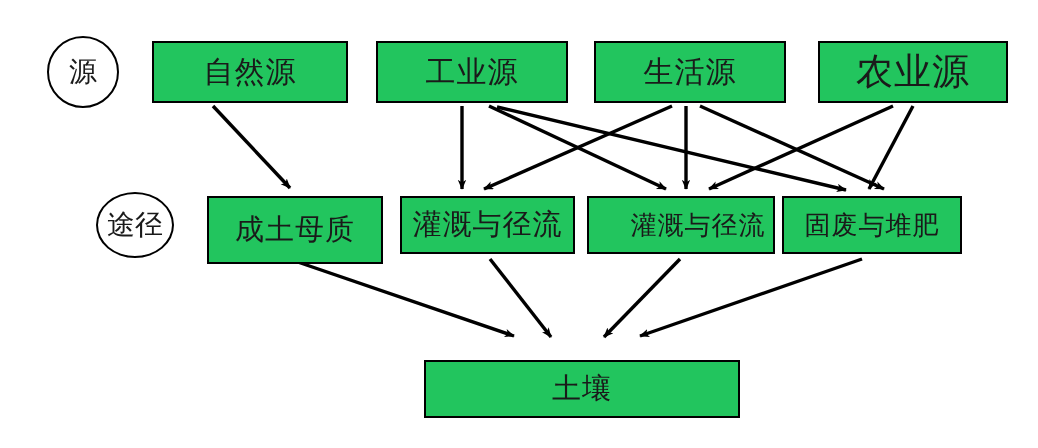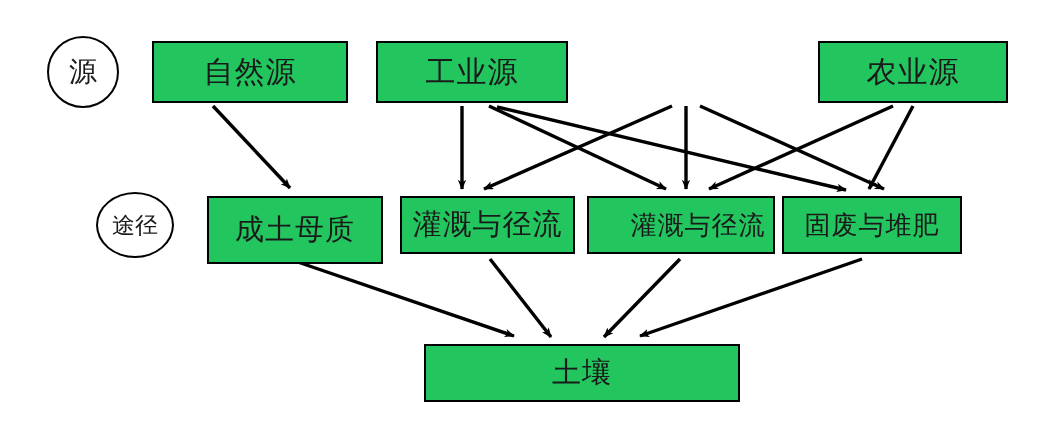--- a/index.html
+++ b/index.html
@@ -50,30 +50,30 @@
     justify-content: center;
     color: #1a1a1a;
     white-space: nowrap;
     z-index: 3;
   }
   
   .lbl-source  { left: 47px;  top: 36px;  width: 72px;  height: 72px;  font-size: 28px; }
   .box-natural { left: 152px; top: 41px;  width: 196px; height: 62px;  font-size: 30px; }
   .box-industry{ left: 376px; top: 41px;  width: 192px; height: 62px;  font-size: 30px; text-align: right; }
   .box-living  { left: 594px; top: 41px;  width: 192px; height: 62px;  font-size: 30px; }
-  .box-agri    { left: 818px; top: 41px;  width: 190px; height: 62px;  font-size: 30px; }
+  .box-agri    { left: 818px; top: 41px;  width: 190px; height: 62px;  font-size: 37px; }
   
-  .lbl-pathway { left: 96px;  top: 192px; width: 78px;  height: 66px;  font-size: 23px; }
+  .lbl-pathway { left: 96px;  top: 192px; width: 78px;  height: 66px;  font-size: 28px; }
   .box-parent  { left: 207px; top: 196px; width: 176px; height: 68px;  font-size: 29px; }
   .box-deposit { left: 400px; top: 196px; width: 175px; height: 58px;  font-size: 29px; }
   .box-runoff  { left: 587px; top: 196px; width: 188px; height: 58px;  font-size: 26px; padding-left: 34px; }
   .box-waste   { left: 782px; top: 196px; width: 180px; height: 58px;  font-size: 26px; }
   
   .lbl-receptor{ left: 281px; top: 339px; width: 76px;  height: 74px;  font-size: 27px; }
-  .box-soil    { left: 424px; top: 344px; width: 316px; height: 58px;  font-size: 29px; }
+  .box-soil    { left: 424px; top: 360px; width: 316px; height: 58px;  font-size: 29px; }
 </style>
 </head>
 <body>
 
 <div id="figure">
 
   <svg id="arrow-layer" viewBox="0 0 1038 448" width="1038" height="448" aria-hidden="true">
     <defs>
       <marker id="ah" markerWidth="11" markerHeight="11" refX="9.2" refY="4.2" orient="auto" markerUnits="userSpaceOnUse">
         <path d="M0,0 L10,4.2 L0,8.4 L2.6,4.2 Z" fill="#000000"></path>
@@ -111,20 +111,23 @@
 
   <div class="node-circle lbl-source">
     <span>源</span>
   </div>
   <div class="node-box box-natural">
     <span>自然源</span>
   </div>
   <div class="node-box box-industry">
     <span>工业源</span>
   </div>
+  <div class="node-box box-living">
+    <span>生活源</span>
+  </div>
   <div class="node-box box-agri">
     <span>农业源</span>
   </div>
 
   <div class="node-circle lbl-pathway">
     <span>途径</span>
   </div>
   <div class="node-box box-parent">
     <span>成土母质</span>
   </div>

